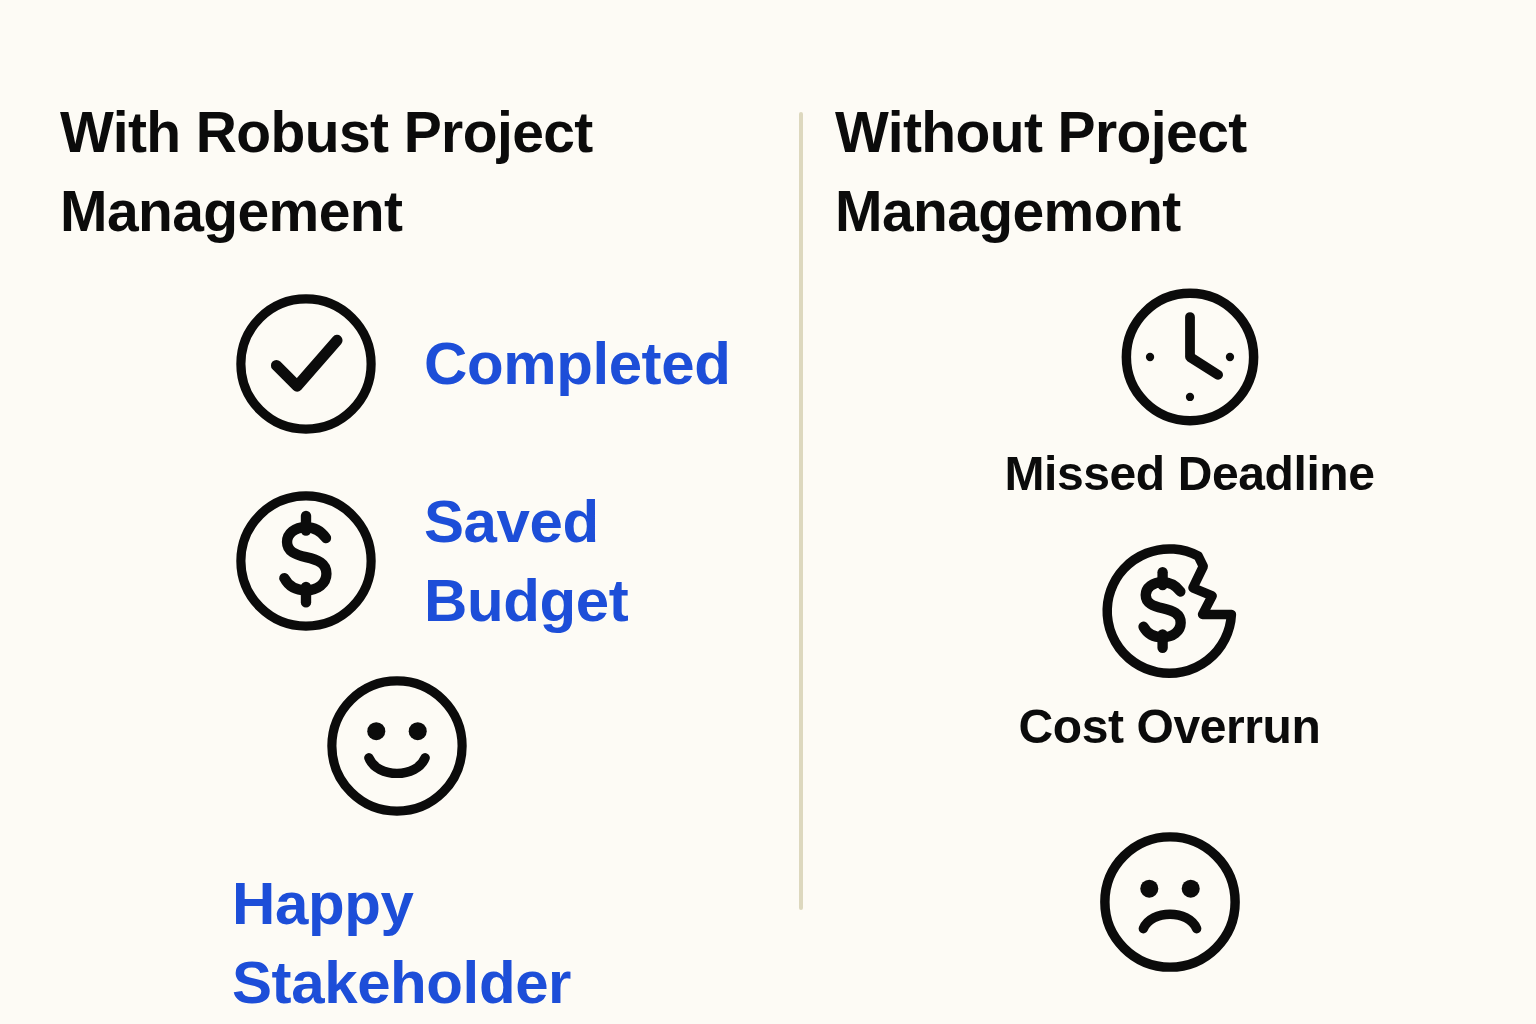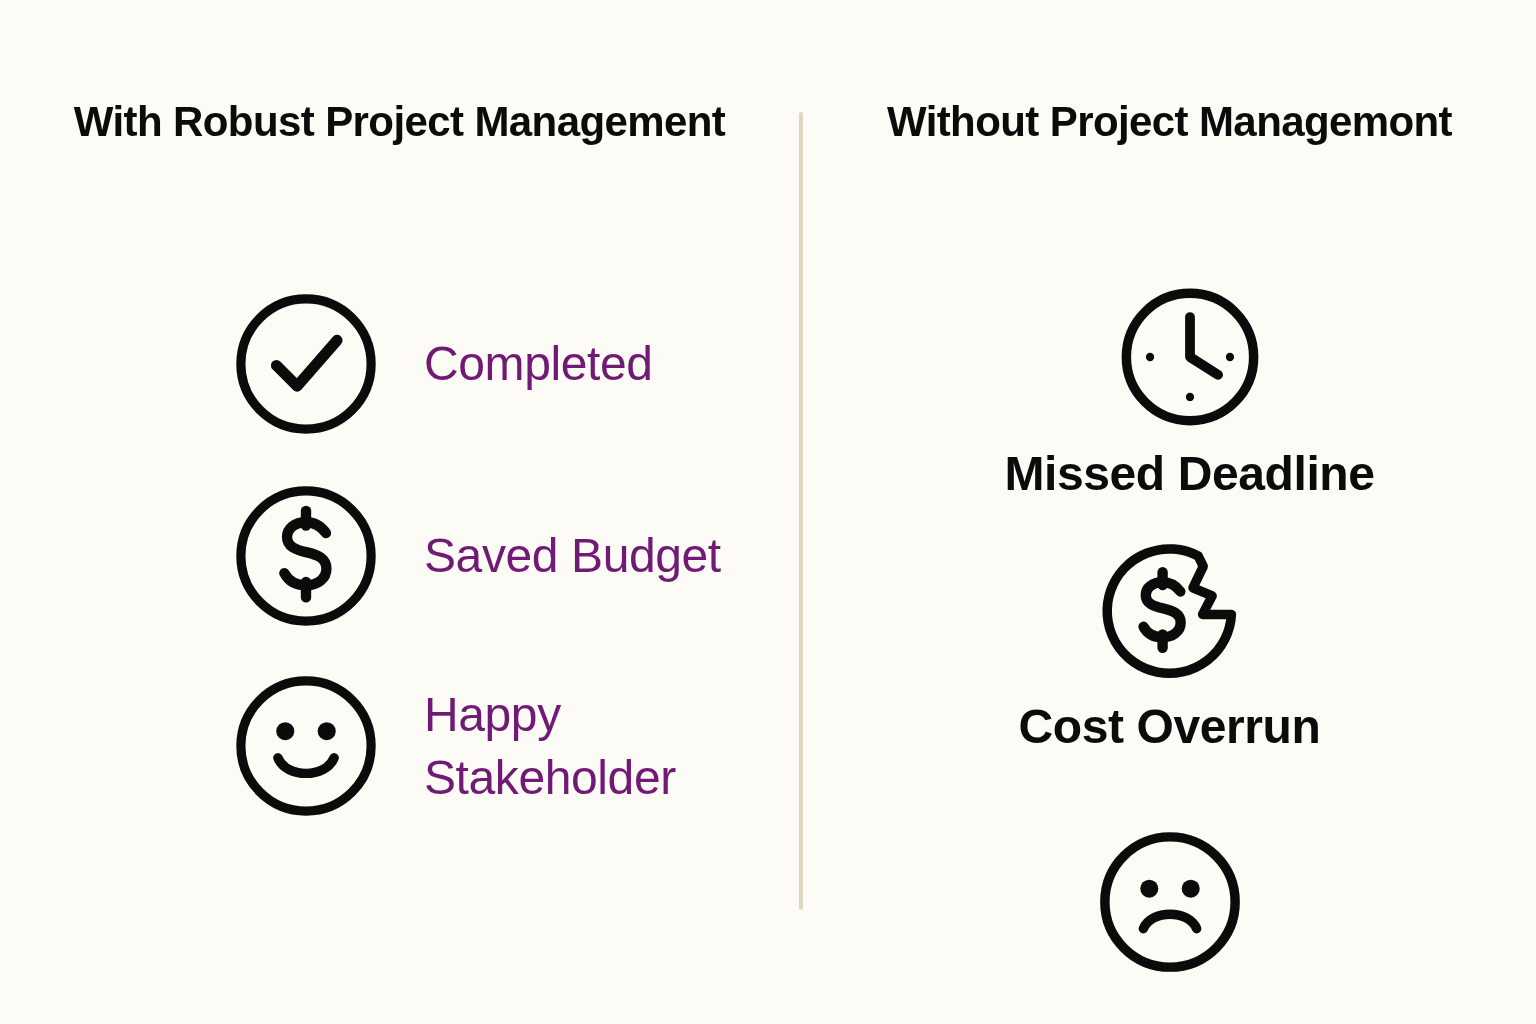--- a/index.html
+++ b/index.html
@@ -40,54 +40,53 @@
     height: 1024px;
   }
   .col-left  { left: 0px;   width: 799px; }
   .col-right { left: 803px; width: 733px; }
 
   
   .heading {
     position: absolute;
     left: 0;
     width: 100%;
-    text-align: center;
     font-weight: 700;
-    font-size: 42px;
+    font-size: 57px;
     line-height: 1.38;
     letter-spacing: -0.6px;
     color: #0B0B0B;
   }
   .heading-left  { top: 93px; padding: 0 60px; box-sizing: border-box; }
   .heading-right { top: 93px; padding: 0 32px; box-sizing: border-box; }
 
   
   .row {
     position: absolute;
     display: flex;
     align-items: center;
     gap: 44px;
   }
   .row-icon {
     flex: 0 0 auto;
     width: 148px;
     height: 148px;
   }
   .row-label {
-    font-size: 48px;
-    font-weight: 400;
+    font-size: 60px;
+    font-weight: 700;
     line-height: 1.32;
     letter-spacing: -0.4px;
-    color: #701a75;
+    color: #1d4ed8;
     max-width: 330px;
   }
 
   .row-completed   { left: 232px; top: 290px; }
   .row-budget      { left: 232px; top: 482px; }
-  .row-stakeholder { left: 232px; top: 672px; }
+  .row-stakeholder { left: 232px; top: 672px; flex-direction: column; }
 
   
   .stack-item {
     position: absolute;
     left: 0;
     width: 100%;
     text-align: center;
   }
   .stack-icon {
     width: 148px;

